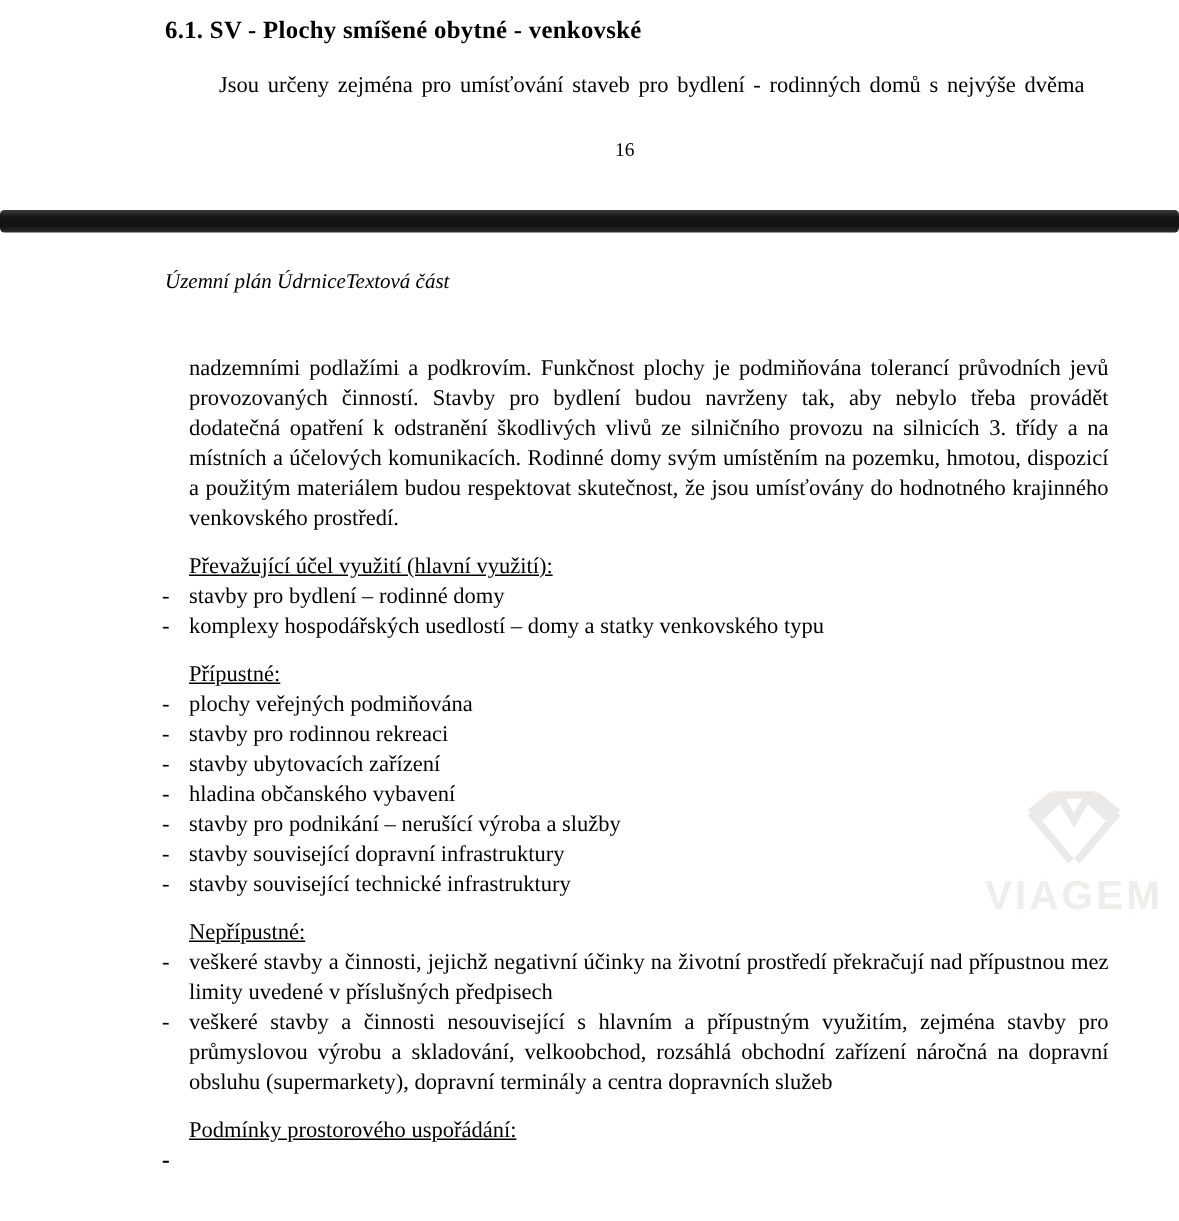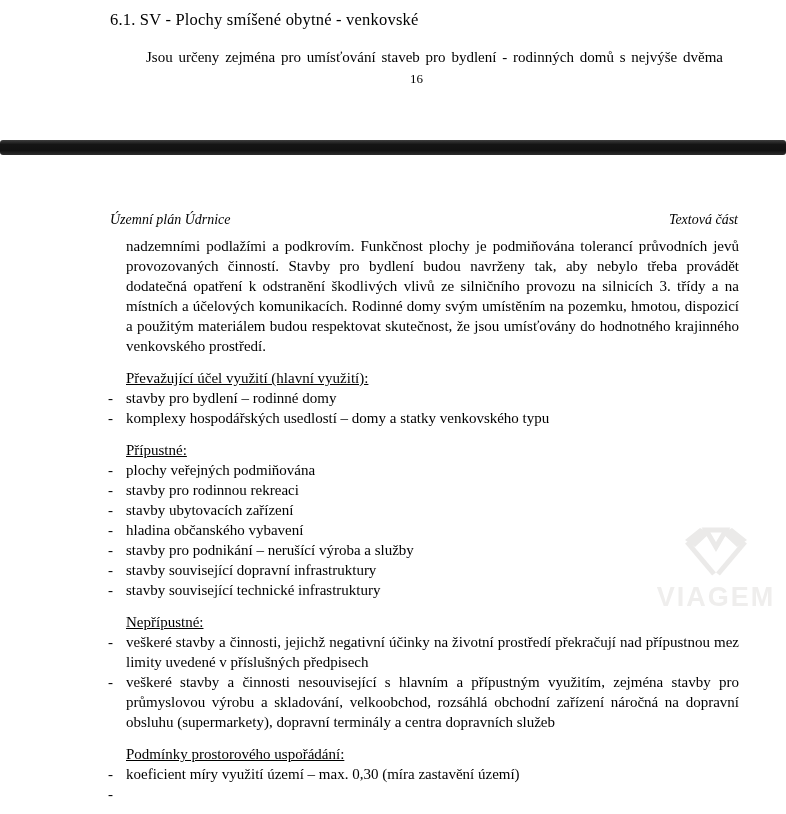--- a/index.html
+++ b/index.html
@@ -13,51 +13,51 @@
     color: #000000;
   }
 
   
   .top-section {
     position: absolute;
     top: 10px; left: 110px; width: 613px;
   }
   .doc-heading {
     font-size: 16.5px;
-    font-weight: normal;
+    font-weight: bold;
     letter-spacing: 0.2px;
   }
   .intro-line {
     margin-top: 19px;
     font-size: 15px;
     text-align: justify;
     text-align-last: justify;
     margin-left: 36px;
   }
   .page-number {
-    margin-top: 5px;
+    margin-top: 26px;
     font-size: 13px;
     text-align: center;
   }
 
   
   .separator-bar {
     position: absolute;
     top: 140px; left: 0;
     width: 786px; height: 15px;
     background: linear-gradient(180deg, #3d3d3d 0%, #151515 30%, #121212 70%, #2c2c2c 100%);
     border-radius: 3px;
   }
 
   
   .page-header {
     position: absolute;
-    top: 212px; left: 110px; width: 628px;
+    top: 181px; left: 110px; width: 628px;
     display: flex;
-    justify-content: space-between;
+    justify-content: flex-start;
     font-style: italic;
     font-size: 14px;
   }
 
   
   .watermark {
     position: absolute;
     top: 524px; left: 648px;
     width: 136px;
     text-align: center;
@@ -146,19 +146,19 @@
           <div class="list-item"><span class="bullet">-</span><span>stavby související dopravní infrastruktury</span></div>
           <div class="list-item"><span class="bullet">-</span><span>stavby související technické infrastruktury</span></div>
         </div>
         <div class="section">
           <div class="section-heading">Nepřípustné:</div>
           <div class="list-item"><span class="bullet">-</span><span>veškeré stavby a činnosti, jejichž negativní účinky na životní prostředí překračují nad přípustnou mez limity uvedené v příslušných předpisech</span></div>
           <div class="list-item"><span class="bullet">-</span><span>veškeré stavby a činnosti nesouvisející s hlavním a přípustným využitím, zejména stavby pro průmyslovou výrobu a skladování, velkoobchod, rozsáhlá obchodní zařízení náročná na dopravní obsluhu (supermarkety), dopravní terminály a centra dopravních služeb</span></div>
         </div>
         <div class="section">
           <div class="section-heading">Podmínky prostorového uspořádání:</div>
-          <div class="list-item"><span class="bullet">-</span><span>koeficient míry využití území – max. 0,30 (míra zastavění území)</span></div>
+          <div class="list-item"><span class="bullet">-</span></div>
           <div class="list-item"><span class="bullet">-</span></div>
         </div>
       </div>
   </div>
 
 </div>
 
 </body></html>

